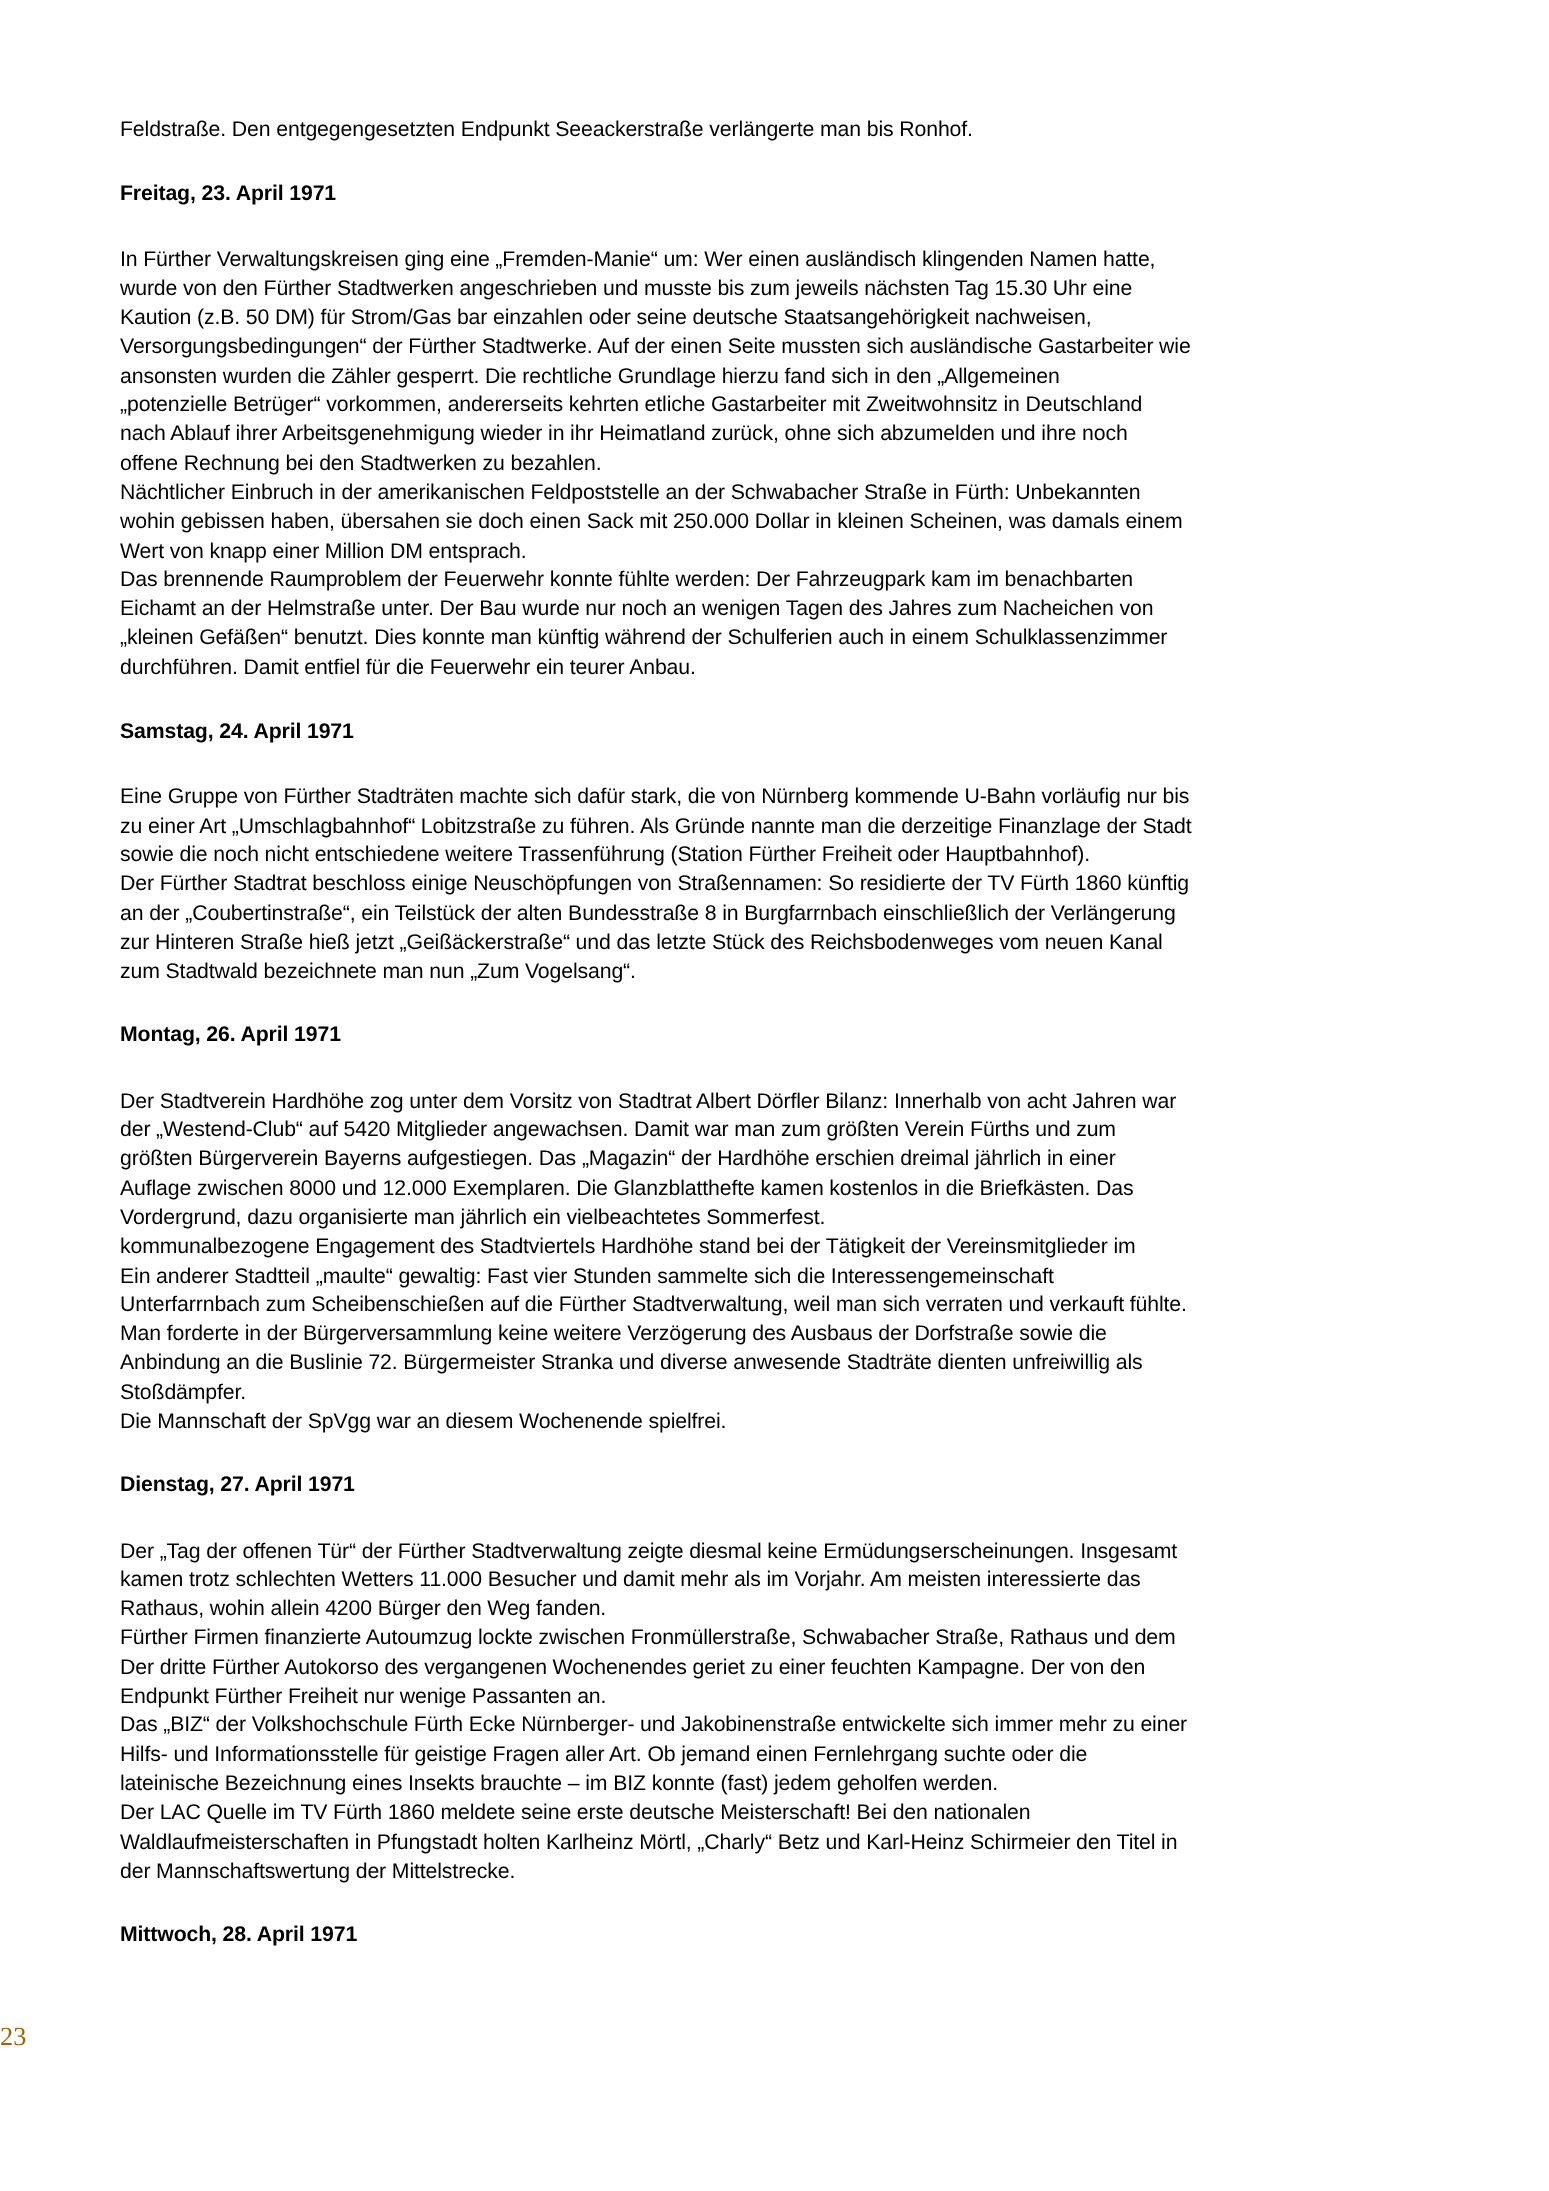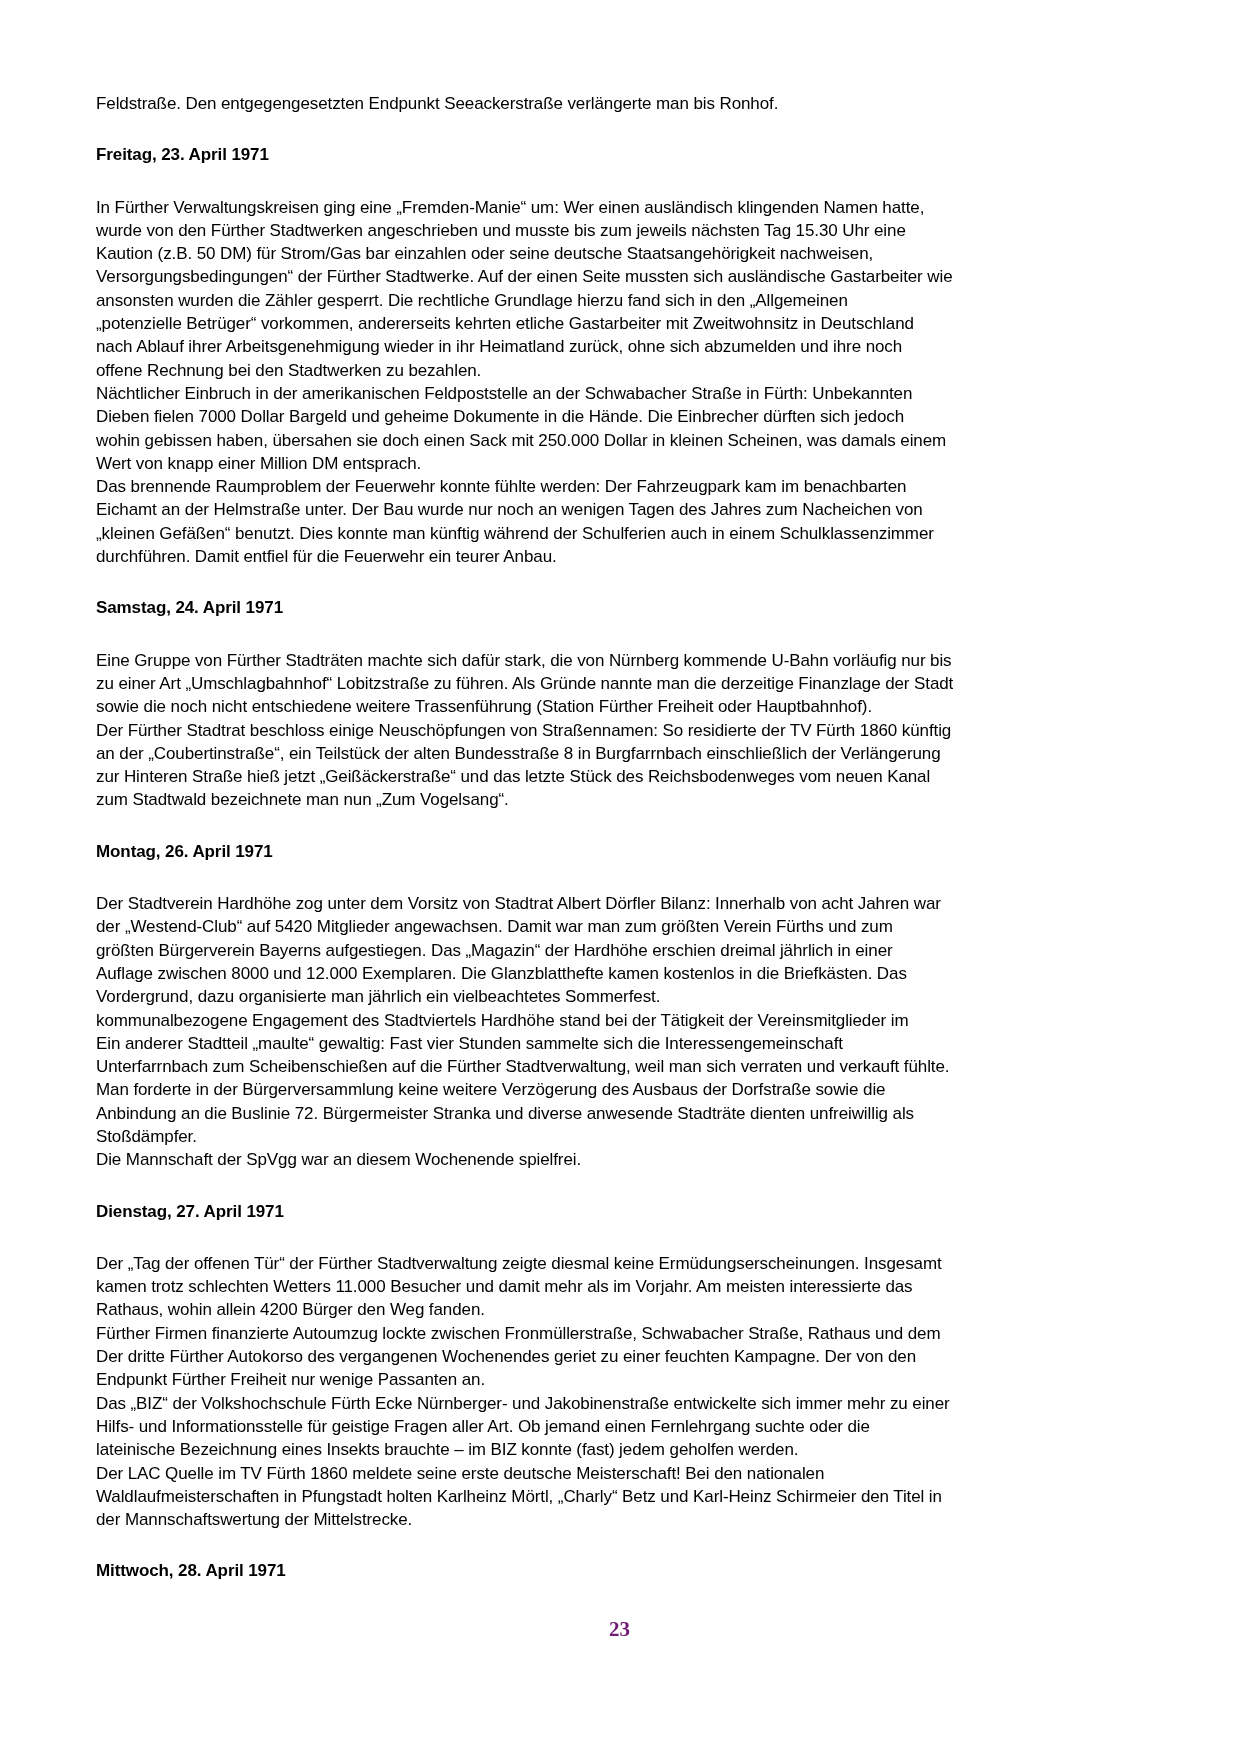--- a/index.html
+++ b/index.html
@@ -35,25 +35,24 @@
     letter-spacing: -0.1px;
   }
   .para {
     margin: 0;
   }
   .page-number {
     position: absolute;
     top: 1618px;
     left: 0;
     width: 100%;
-    text-align: center;
+    text-align: left;
     font-family: "Liberation Serif", "DejaVu Serif", serif;
     font-size: 21px;
-    color: #701a75;
-    font-weight: bold;
+    color: #a16207;
   }
 </style>
 </head>
 <body>
 
 <div class="page">
   <div class="content">
     <div class="line">Feldstraße. Den entgegengesetzten Endpunkt Seeackerstraße verlängerte man bis Ronhof.</div>
     <div id="sections">
         <div class="heading">Freitag, 23. April 1971</div>
@@ -62,21 +61,20 @@
           <div class="line">wurde von den Fürther Stadtwerken angeschrieben und musste bis zum jeweils nächsten Tag 15.30 Uhr eine</div>
           <div class="line">Kaution (z.B. 50 DM) für Strom/Gas bar einzahlen oder seine deutsche Staatsangehörigkeit nachweisen,</div>
           <div class="line">Versorgungsbedingungen“ der Fürther Stadtwerke. Auf der einen Seite mussten sich ausländische Gastarbeiter wie</div>
           <div class="line">ansonsten wurden die Zähler gesperrt. Die rechtliche Grundlage hierzu fand sich in den „Allgemeinen</div>
           <div class="line">„potenzielle Betrüger“ vorkommen, andererseits kehrten etliche Gastarbeiter mit Zweitwohnsitz in Deutschland</div>
           <div class="line">nach Ablauf ihrer Arbeitsgenehmigung wieder in ihr Heimatland zurück, ohne sich abzumelden und ihre noch</div>
           <div class="line">offene Rechnung bei den Stadtwerken zu bezahlen.</div>
         </div>
         <div class="para">
           <div class="line">Nächtlicher Einbruch in der amerikanischen Feldpoststelle an der Schwabacher Straße in Fürth: Unbekannten</div>
-          <div class="line">Dieben fielen 7000 Dollar Bargeld und geheime Dokumente in die Hände. Die Einbrecher dürften sich jedoch</div>
           <div class="line">wohin gebissen haben, übersahen sie doch einen Sack mit 250.000 Dollar in kleinen Scheinen, was damals einem</div>
           <div class="line">Wert von knapp einer Million DM entsprach.</div>
         </div>
         <div class="para">
           <div class="line">Das brennende Raumproblem der Feuerwehr konnte fühlte werden: Der Fahrzeugpark kam im benachbarten</div>
           <div class="line">Eichamt an der Helmstraße unter. Der Bau wurde nur noch an wenigen Tagen des Jahres zum Nacheichen von</div>
           <div class="line">„kleinen Gefäßen“ benutzt. Dies konnte man künftig während der Schulferien auch in einem Schulklassenzimmer</div>
           <div class="line">durchführen. Damit entfiel für die Feuerwehr ein teurer Anbau.</div>
         </div>
         <div class="heading">Samstag, 24. April 1971</div>

